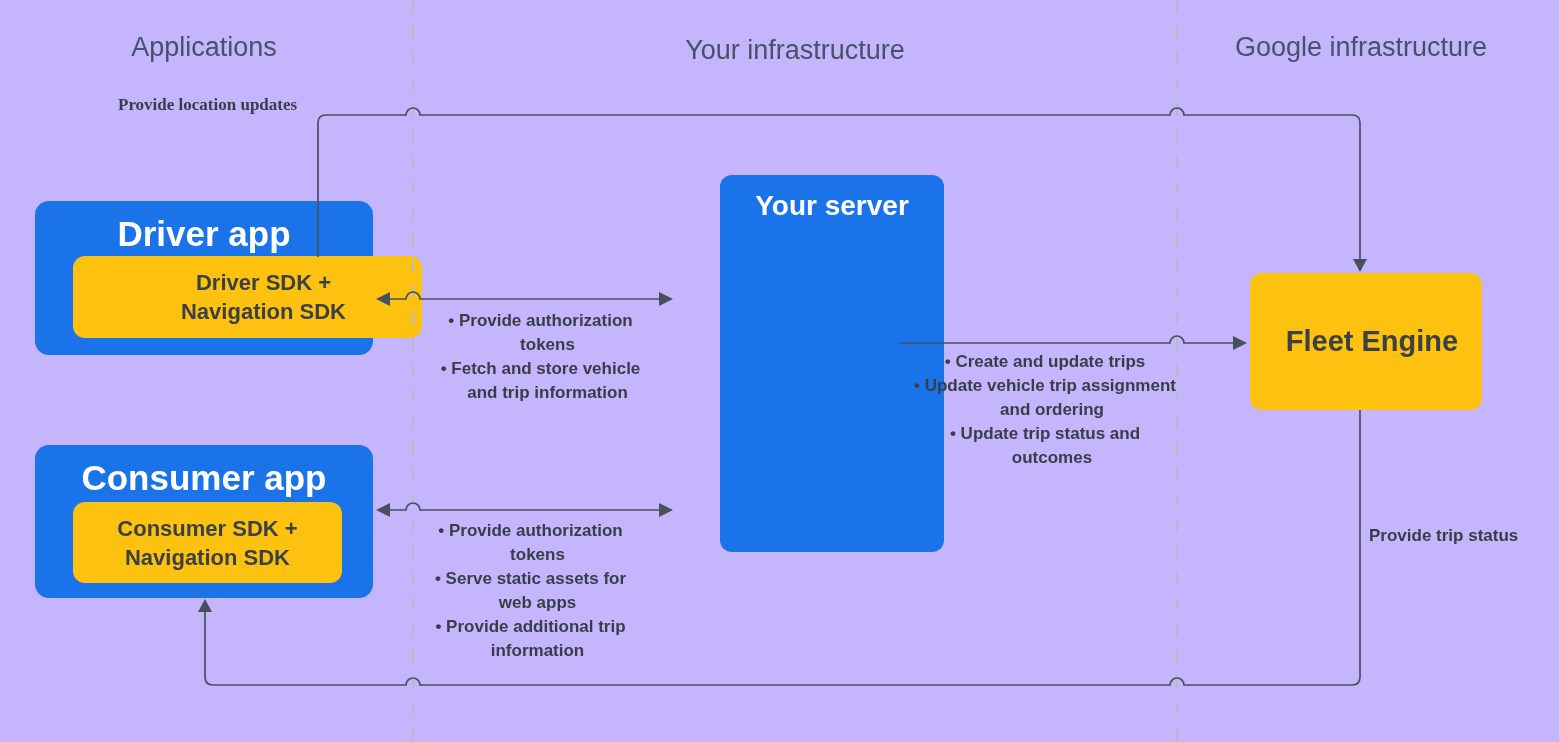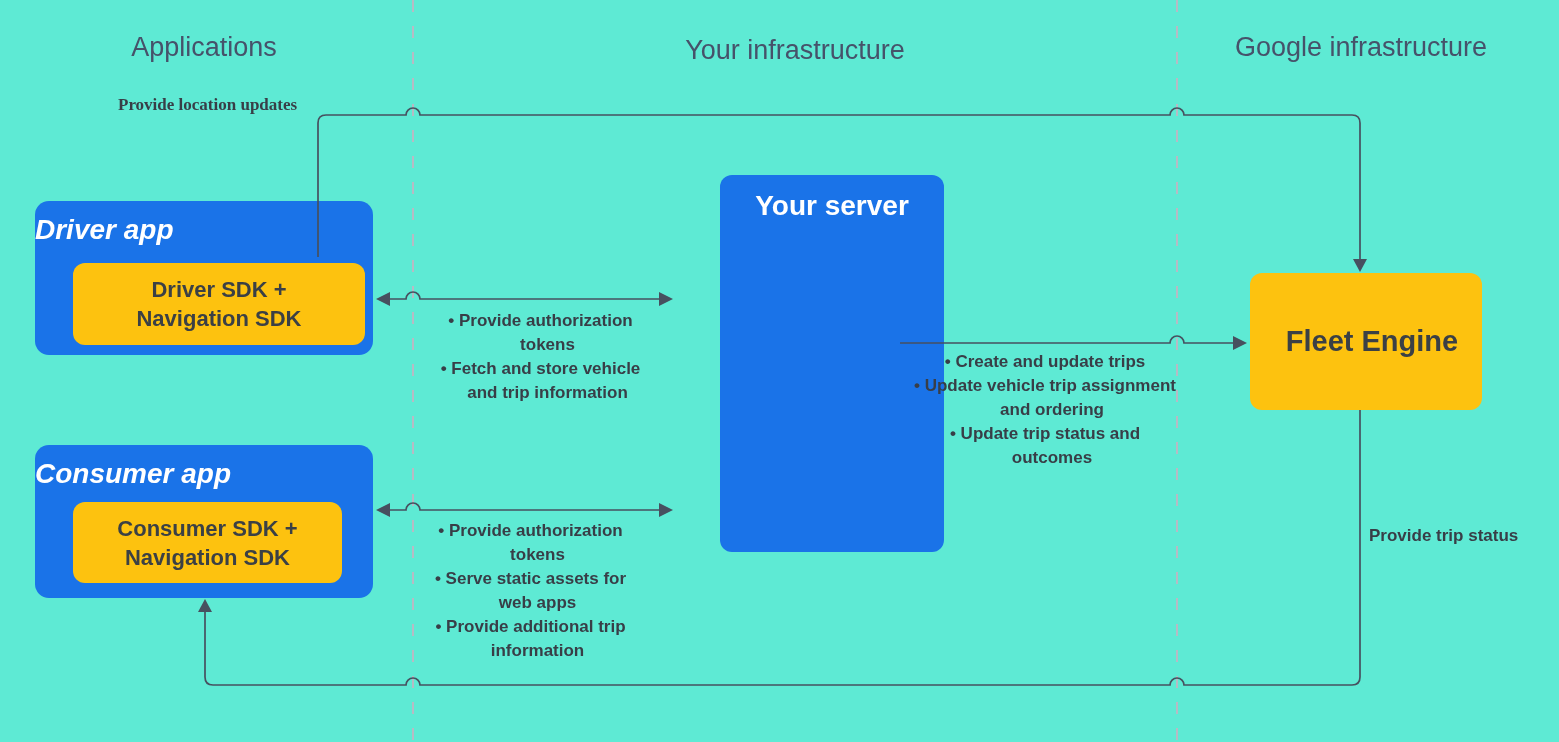--- a/index.html
+++ b/index.html
@@ -1,45 +1,44 @@
 <!DOCTYPE html>
 <html><head>
 <meta charset="utf-8">
 <style>
   html,body{margin:0;padding:0;background:#ffffff;}
   body{font-family:"Liberation Sans","DejaVu Sans",sans-serif;}
   .canvas{
     position:relative;
     width:1559px;height:742px;
-    background:#5eead4;
+    background:#c4b5fd;
     overflow:hidden;
   }
   
   .col-header{
     position:absolute;
     transform:translateX(-50%);
     font-size:27px;
     font-weight:400;
     color:var(--header_text,#46526a);
     white-space:nowrap;
   }
   
   .app-box{
     position:absolute;
     background:var(--blue,#1a73e8);
     border-radius:14px;
   }
   .app-title{
     position:absolute;
     left:0;right:0;top:13px;
-    text-align:left;
+    text-align:center;
     color:#ffffff;
-    font-size:28px;
+    font-size:35px;
     font-weight:700;
-    font-style:italic;
   }
   .sdk-box{
     position:absolute;
     background:var(--yellow,#fdc20f);
     border-radius:12px;
     display:flex;
     align-items:center;
     justify-content:center;
     text-align:center;
     color:var(--on_yellow_text,#3b4045);
@@ -130,21 +129,21 @@
 <body style="--blue: #1a73e8; --yellow: #fdc20f; --line: #47505f; --divider: #b6bbc4; --label_text: #383e47; --header_text: #46526a; --on_yellow_text: #3b4045;">
 
 <div class="canvas">
 
   <div class="col-header" style="left:204px;top:32px;">Applications</div>
   <div class="col-header" style="left:795px;top:35px;">Your infrastructure</div>
   <div class="col-header" style="left:1361px;top:32px;">Google infrastructure</div>
 
   <div class="app-box" style="left:35px;top:201px;width:338px;height:154px;">
     <div class="app-title">Driver app</div>
-    <div class="sdk-box" style="left:38px;top:62px;width:292px;height:82px;">Driver SDK +
+    <div class="sdk-box" style="left:38px;top:55px;width:317px;height:82px;padding-left:32px;">Driver SDK +
 Navigation SDK</div>
   </div>
 
   <div class="app-box" style="left:35px;top:445px;width:338px;height:153px;">
     <div class="app-title">Consumer app</div>
     <div class="sdk-box" style="left:38px;top:57px;width:269px;height:81px;">Consumer SDK +
 Navigation SDK</div>
   </div>
 
   <div class="server-box">

